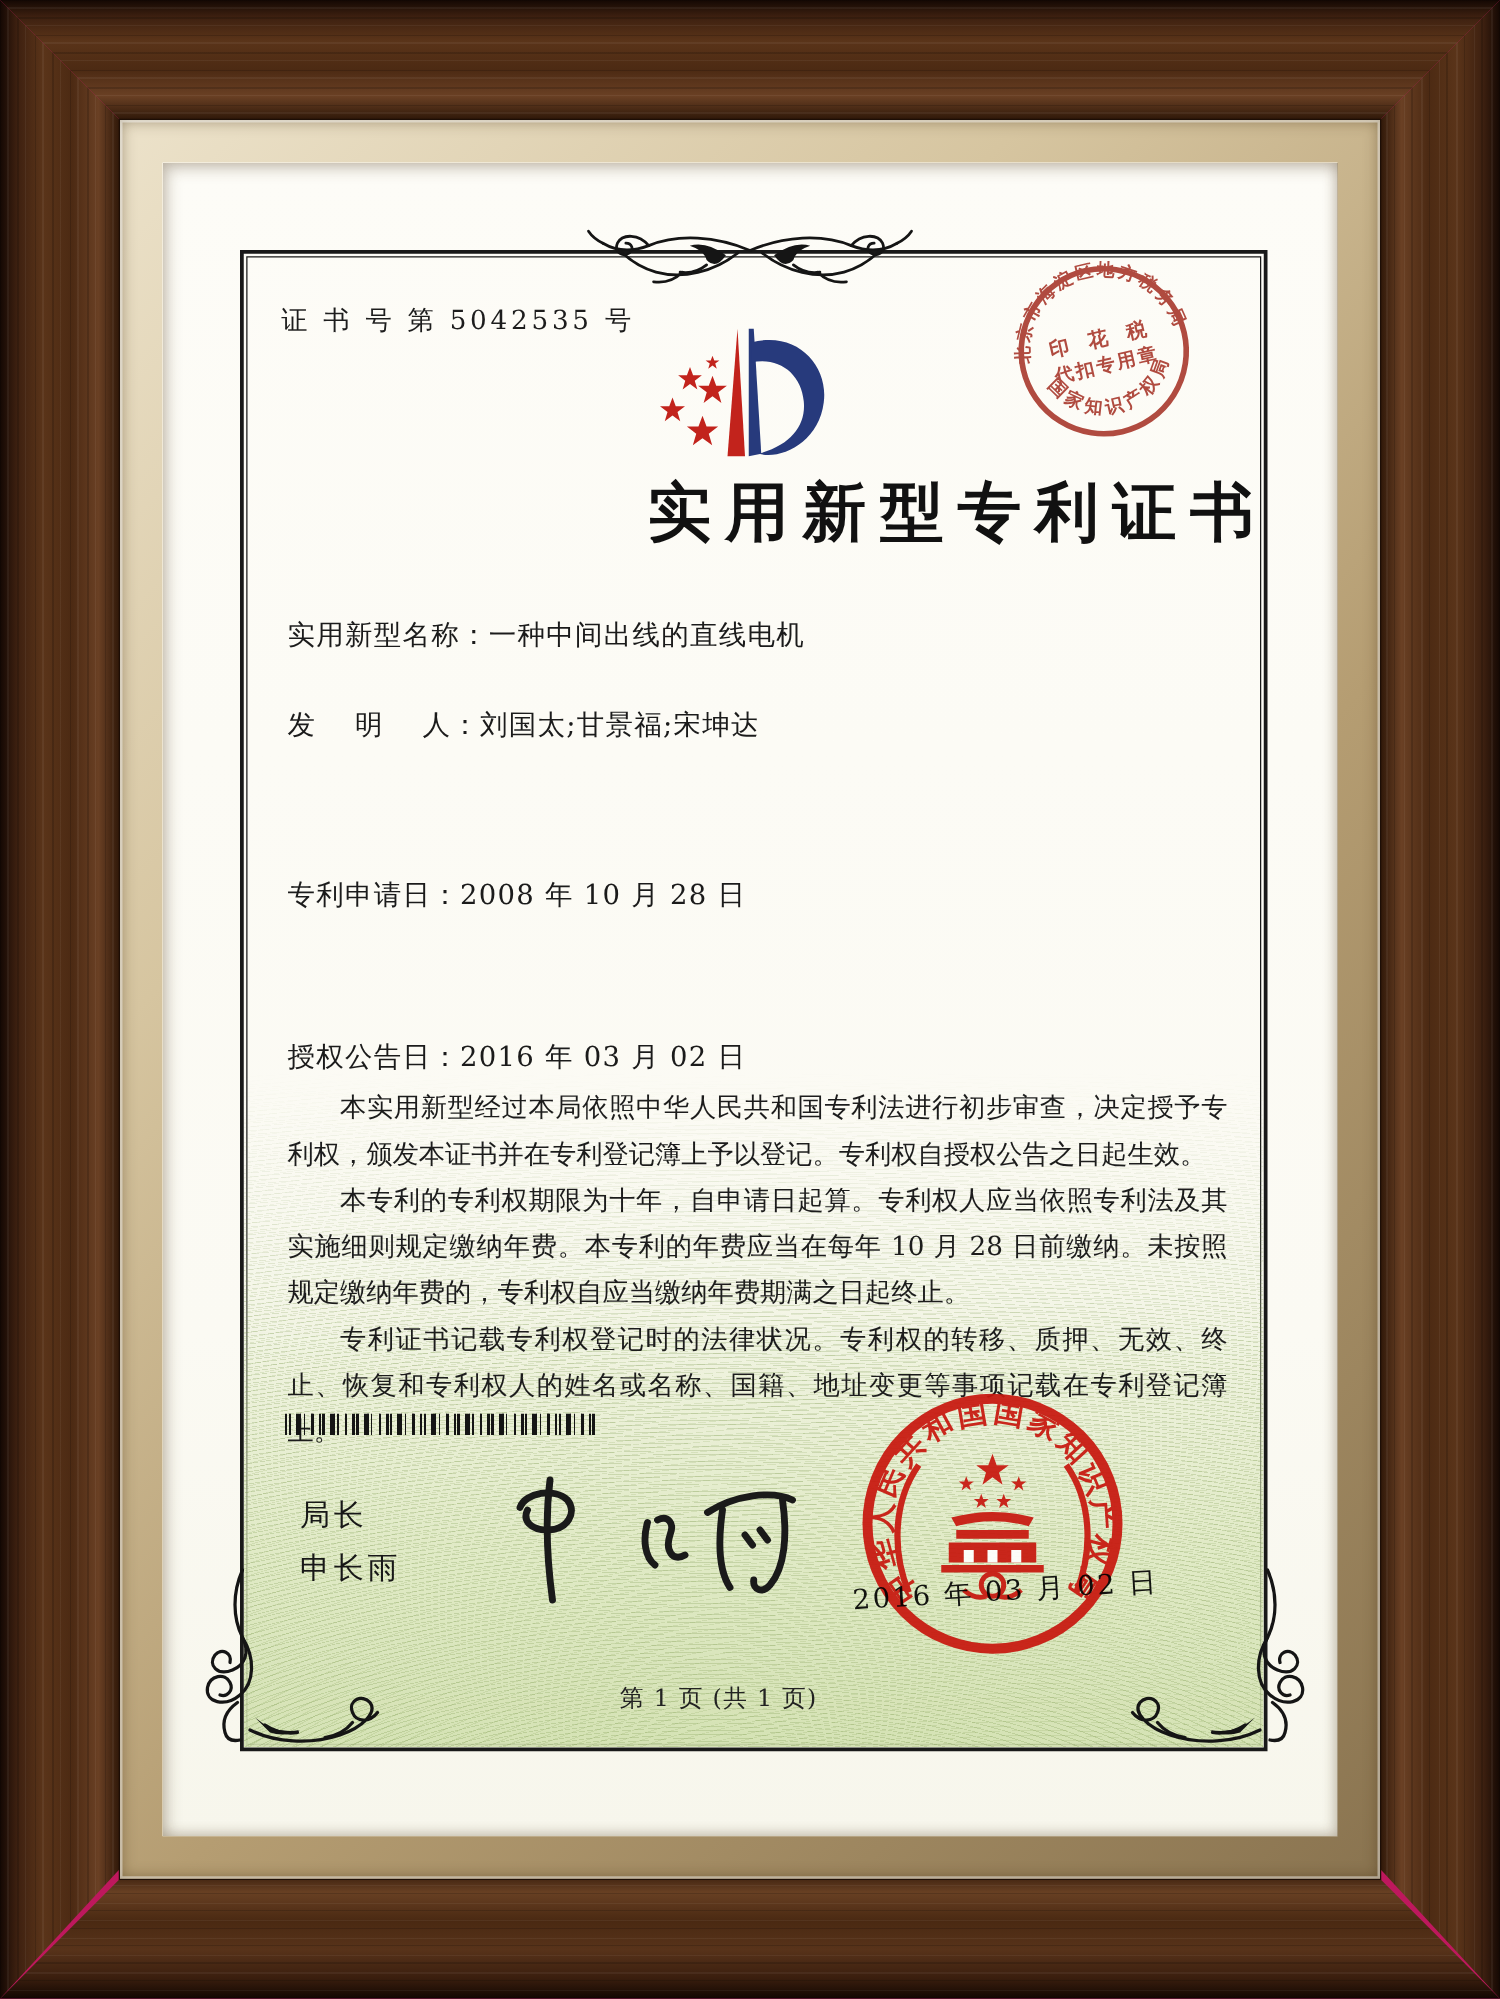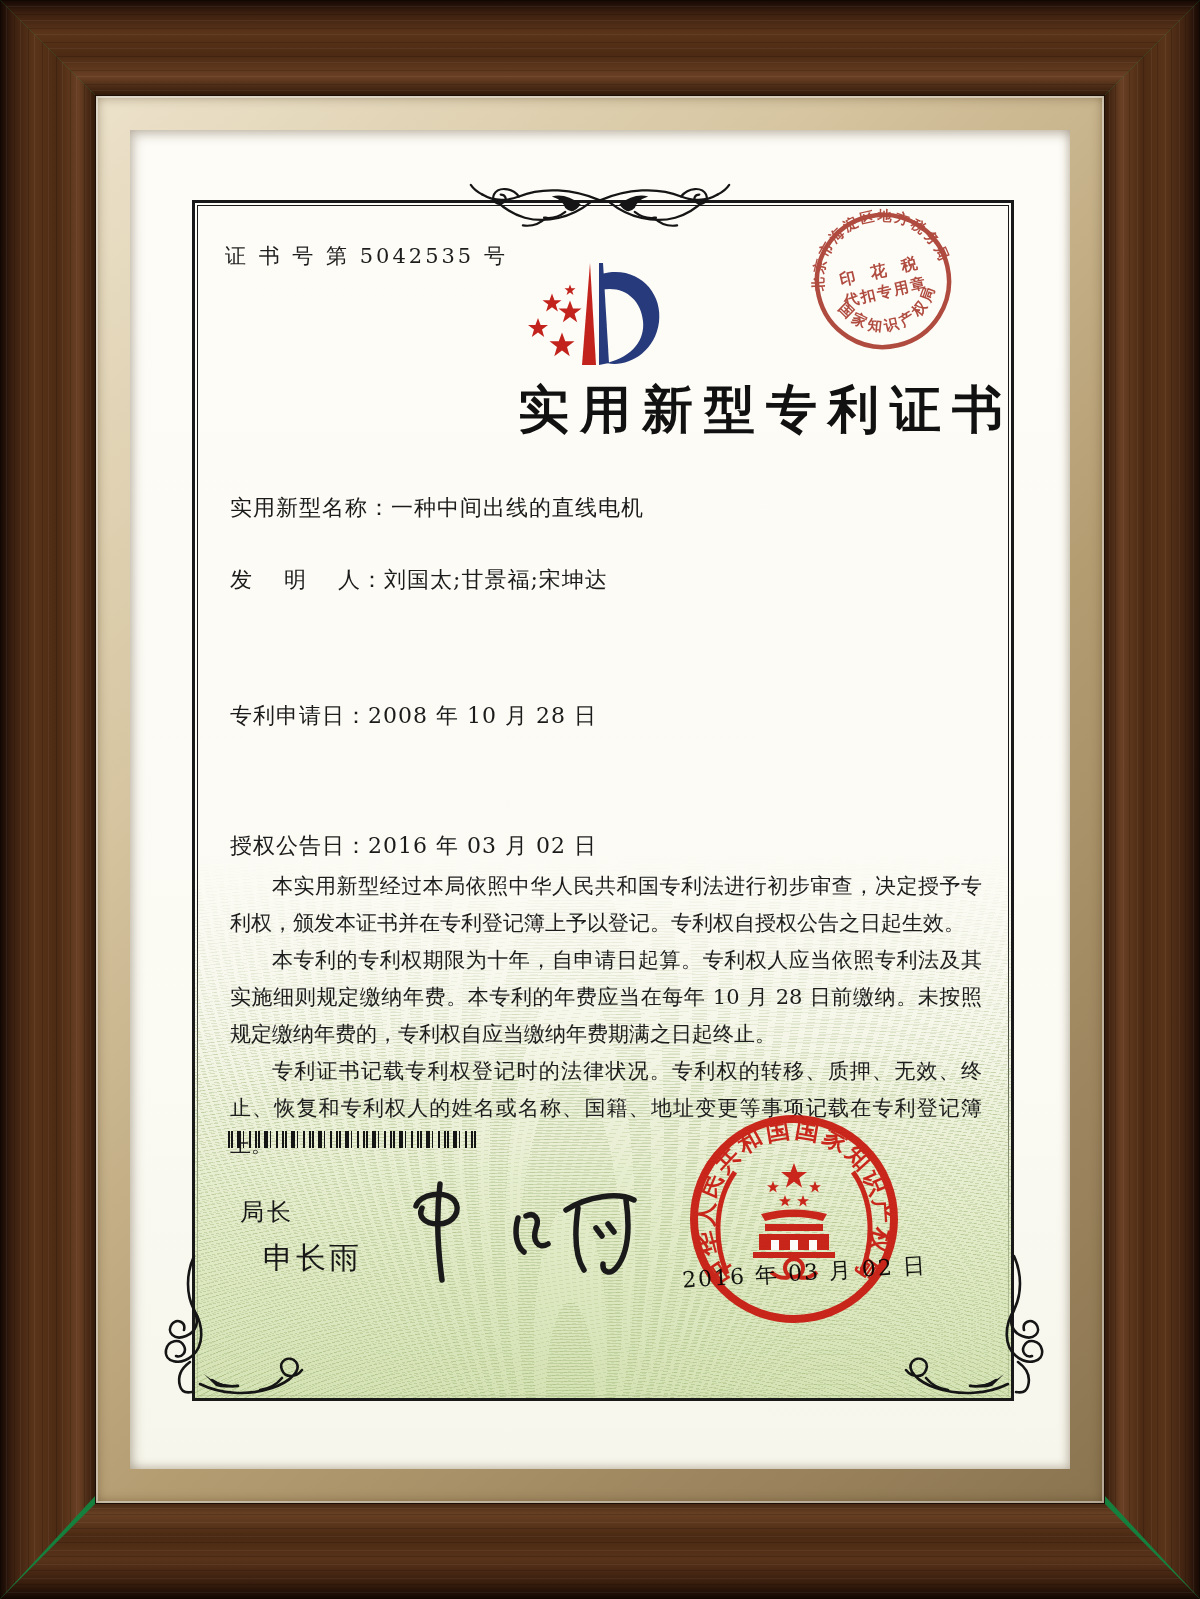--- a/index.html
+++ b/index.html
@@ -1,16 +1,16 @@
 <!DOCTYPE html>
 <html><head>
 <meta charset="utf-8">
 <style>
   html,body{margin:0;padding:0;background:#111;}
-  .photo{position:relative;width:1200px;height:1599px;overflow:hidden;background:#15803d;
+  .photo{position:relative;width:1200px;height:1599px;overflow:hidden;background:#be185d;
          font-family:"DejaVu Serif","Liberation Serif",serif;}
   
   .wood{position:absolute;}
   .wood::after{content:"";position:absolute;inset:0;pointer-events:none;}
   .wood.top{left:0;right:0;top:0;height:96px;
     background:linear-gradient(180deg,#140803,#3d2010 14%,#5a3419 34%,#4c2a13 58%,#6a4024 80%,#2e1708);
     clip-path:polygon(0 0,100% 0,calc(100% - 96px) 100%,96px 100%);}
   .wood.top::after{background:repeating-linear-gradient(180deg,rgba(0,0,0,.16) 0 1px,transparent 1px 6px,rgba(255,255,255,.05) 6px 7px,transparent 7px 14px);}
   .wood.bottom{left:0;right:0;bottom:0;height:104px;
     background:linear-gradient(0deg,#120702,#3a1e0e 16%,#58331a 38%,#4a2912 60%,#684023 82%,#2c1507;);
@@ -48,21 +48,21 @@
   .field{position:absolute;left:100px;font-size:22px;color:#1b1b1b;letter-spacing:1px;white-space:nowrap;}
   .field .lbl{display:inline-block;}
   .f0{top:363px}.f1{top:435px}.f2{top:503px}.f3{top:571px}.f4{top:640px}.f5{top:701px}
   .body-text{position:absolute;left:100px;top:738px;width:752px;font-size:21px;line-height:37px;color:#1c1c1c;text-align:justify;}
   .body-text p{margin:0;text-indent:2em;}
   .barcode{position:absolute;left:98px;top:1001px;width:252px;height:17px;
     background:
       repeating-linear-gradient(90deg,#151515 0 2px,transparent 2px 4px,#151515 4px 5px,transparent 5px 9px,#151515 9px 13px,transparent 13px 15px,#151515 15px 16px,transparent 16px 21px,#151515 21px 23px,transparent 23px 27px),
       repeating-linear-gradient(90deg,transparent 0 3px,#151515 3px 4px,transparent 4px 12px,#151515 12px 13px,transparent 13px 18px);}
   .director-label{position:absolute;left:110px;top:1066px;font-size:24px;letter-spacing:3px;color:#171717;font-family:"DejaVu Sans","Liberation Sans",sans-serif;text-align:right;}
-  .director-name{position:absolute;left:110px;top:1108px;font-size:30px;letter-spacing:3px;color:#171717;font-family:Liberation Serif, serif;margin-left:23px;}
+  .director-name{position:absolute;left:110px;top:1108px;font-size:24px;letter-spacing:3px;color:#171717;font-family:Liberation Serif, serif;}
   .signature{position:absolute;left:248px;top:1036px;}
   .issue-date{position:absolute;left:552px;top:1128px;font-size:22px;letter-spacing:2px;color:#151515;transform:rotate(-3.5deg);mix-blend-mode:multiply;white-space:nowrap;}
   .page-footer{position:absolute;left:295px;top:1216px;width:300px;text-align:center;font-size:19px;letter-spacing:1px;color:#222;}
   .logo{position:absolute;left:385px;top:130px;}
   .tax-seal{position:absolute;left:668px;top:66px;transform:rotate(-13deg);opacity:.88;}
   .main-seal{position:absolute;left:529px;top:954px;opacity:.93;}
   .orn-top{position:absolute;left:335px;top:48px;}
   .orn-corner{position:absolute;}
   .orn-bl{left:30px;top:1120px;}
   .orn-br{left:768px;top:1120px;transform:scaleX(-1);}
@@ -223,15 +223,16 @@
           <path d="M112,188 Q121,196 130,193" fill="none" stroke="#c8180f" stroke-width="4"></path>
           <path d="M158,188 Q149,196 140,193" fill="none" stroke="#c8180f" stroke-width="4"></path>
         </g>
         <path d="M68,190 C54,156 56,116 76,88" fill="none" stroke="#c8180f" stroke-width="5"></path>
         <path d="M202,190 C216,156 214,116 194,88" fill="none" stroke="#c8180f" stroke-width="5"></path>
       </g>
     </svg>
 
     <div class="issue-date">2016 年 03 月 02 日</div>
 
+    <div class="page-footer">第 1 页 (共 1 页)</div>
 
   </div>
 </div>
 
 </body></html>

